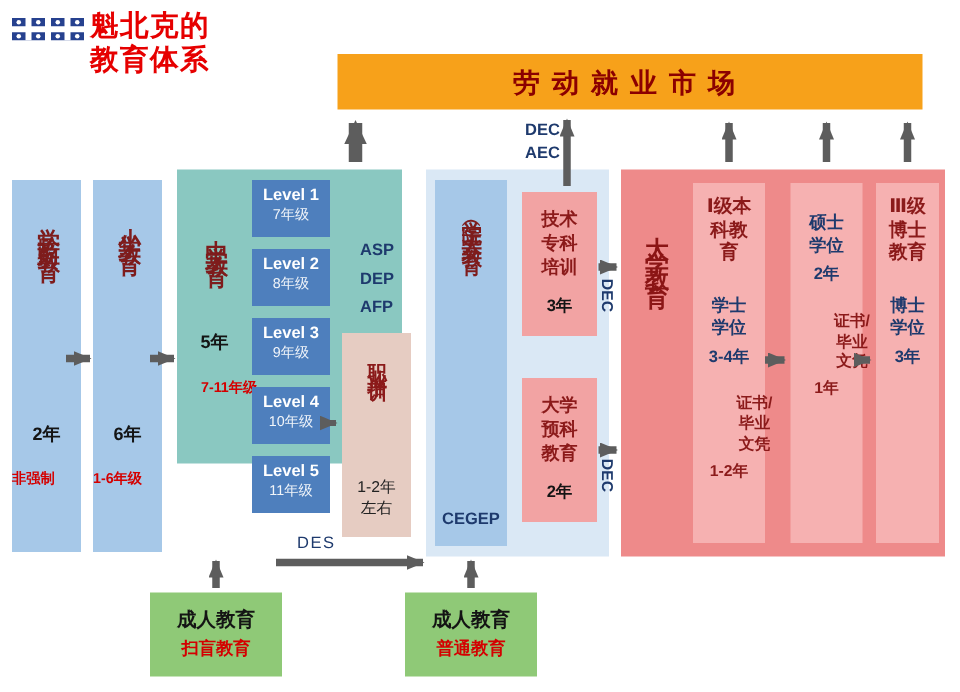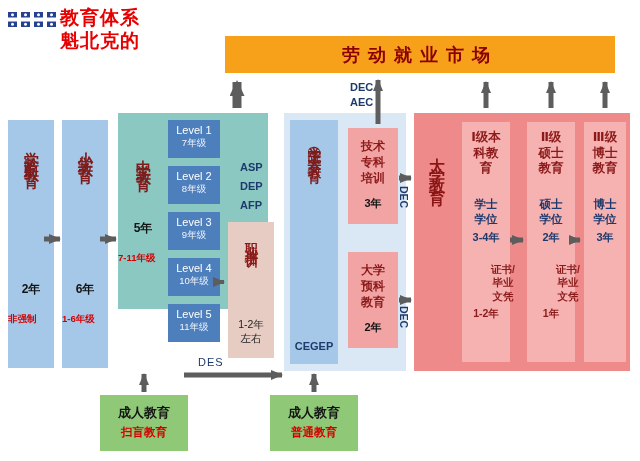--- a/index.html
+++ b/index.html
@@ -27,24 +27,24 @@
   .yrs  { position:absolute; bottom:70px; width:100%; text-align:center;
           font-size:12px; font-weight:bold; color:#141414; }
   .note { position:absolute; bottom:42px; width:100%; 
           font-size:9.5px; font-weight:bold; color:#D40000; white-space:nowrap; }
 
   
   .teal { position:absolute; left:118px; top:113px; width:150px; height:196px; background:#8AC8C1; }
   .sec-zone { position:absolute; left:0; top:0; width:50px; height:100%; }
   .sec-zone .vtitle { top:35px; }
   .sec-zone .yrs  { bottom:72px; }
-  .sec-zone .note { bottom:44px; }
+  .sec-zone .note { bottom:44px;padding-left:16px; }
   .level { position:absolute; left:168px; width:52px; height:38px; background:#4E7FBD;
            text-align:center; color:#ffffff; z-index:2; }
-  .lvl-label { margin-top:4px; font-size:11px; font-weight:normal; }
+  .lvl-label { margin-top:4px; font-size:11px; font-weight:bold; }
   .lvl-grade { margin-top:1px; font-size:9.5px; opacity:.92; }
   .creds { position:absolute; left:240px; top:158px; font-size:11px; font-weight:bold;
            color:#1E3A6D; line-height:19px; z-index:2; }
   .voc { position:absolute; left:228px; top:222px; width:46px; height:136px;
          background:#E6CCC2; z-index:2; }
   .voc .vtitle { top:10px; font-size:13px; letter-spacing:4px; color:#8B1A1A; }
   .voc-years { position:absolute; bottom:12px; width:100%; text-align:center;
                font-size:10.5px; font-weight:normal; color:#222; }
   .voc-years span { display:inline-block; width:36px; }
 
@@ -111,22 +111,22 @@
     <svg class="flag" style="left:26px" viewBox="0 0 22 15">
       <rect width="22" height="15" fill="#26418F"></rect>
       <rect x="9" y="0" width="4" height="15" fill="#ffffff"></rect>
       <rect x="0" y="5.5" width="22" height="4" fill="#ffffff"></rect>
       <circle cx="4.5" cy="2.8" r="1.5" fill="#ffffff"></circle>
       <circle cx="17.5" cy="2.8" r="1.5" fill="#ffffff"></circle>
       <circle cx="4.5" cy="12.2" r="1.5" fill="#ffffff"></circle>
       <circle cx="17.5" cy="12.2" r="1.5" fill="#ffffff"></circle>
     </svg>
     <div class="title-red">
+      <div>魁北克的</div>
       <div>教育体系</div>
-      <div>魁北克的</div>
     </div>
   </div>
 
   <div class="banner">劳动就业市场</div>
 
   <div class="bluecol" style="left:8px;width:46px">
     <div class="vtitle">学龄前教育</div>
     <div class="yrs">2年</div>
     <div class="note">非强制</div>
   </div>
@@ -209,21 +209,20 @@
 
   <div class="track" style="left:462px;width:48px">
     <div class="track-title">Ⅰ级本科教育</div>
     <div class="track-degree">学士学位</div>
     <div class="track-dyears">3-4年</div>
     <div class="track-cert">证书/毕业文凭</div>
     <div class="track-cyears">1-2年</div>
   </div>
 
   <div class="track" style="left:527px;width:48px">
-    <div class="track-title">Ⅱ级硕士教育</div>
     <div class="track-degree">硕士学位</div>
     <div class="track-dyears">2年</div>
     <div class="track-cert">证书/毕业文凭</div>
     <div class="track-cyears">1年</div>
   </div>
 
   <div class="track" style="left:584px;width:42px">
     <div class="track-title">Ⅲ级博士教育</div>
     <div class="track-degree">博士学位</div>
     <div class="track-dyears">3年</div>

